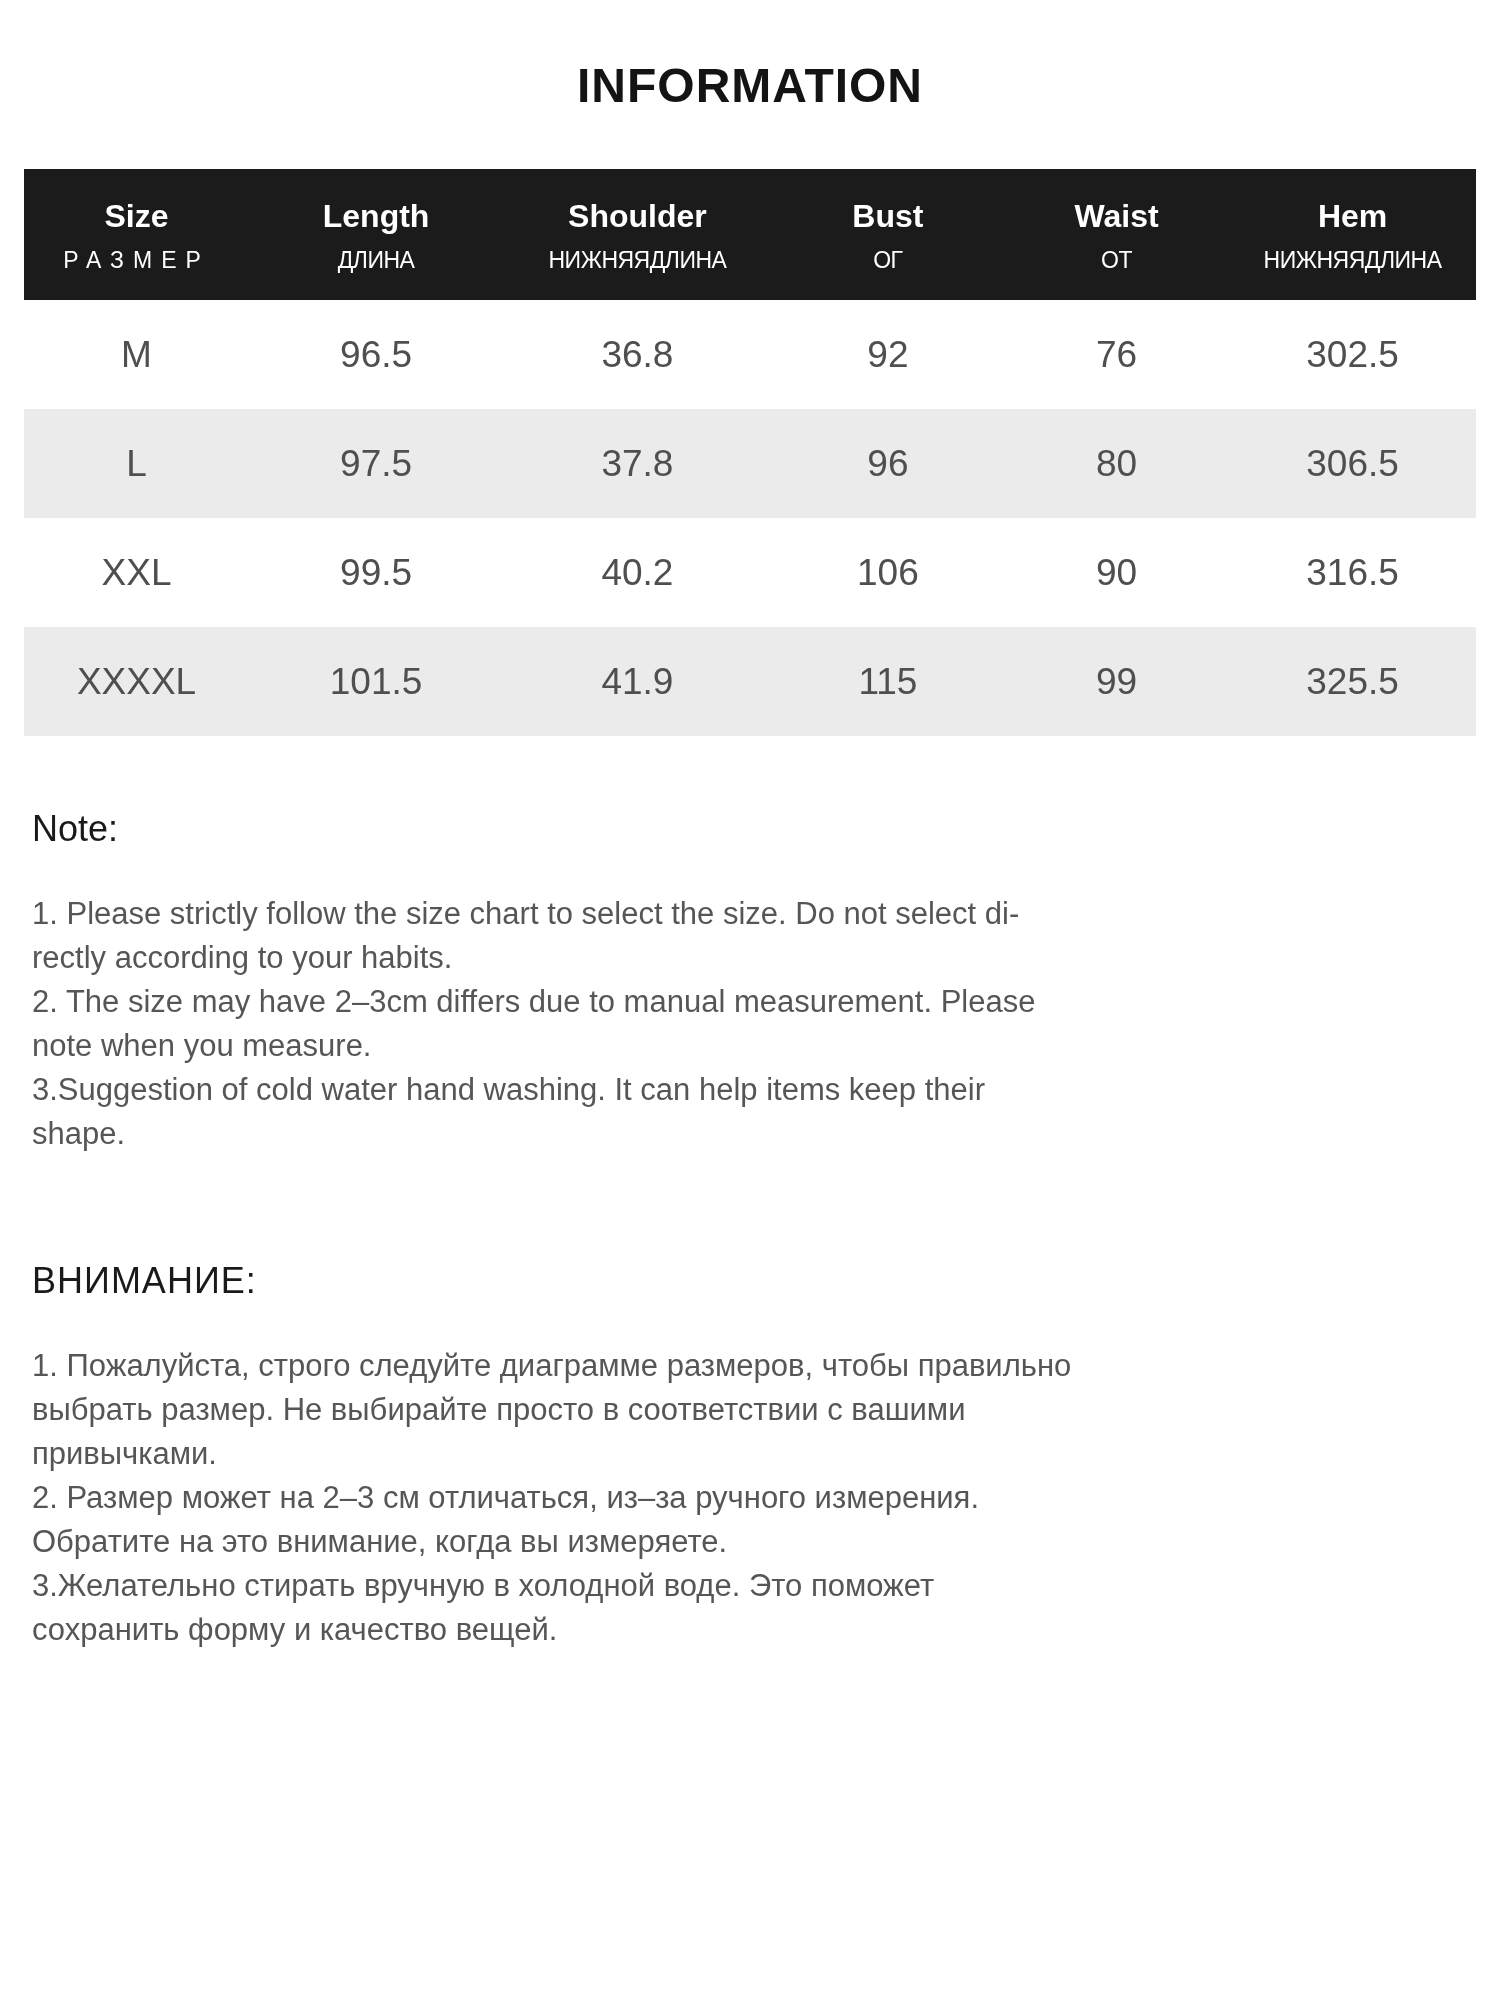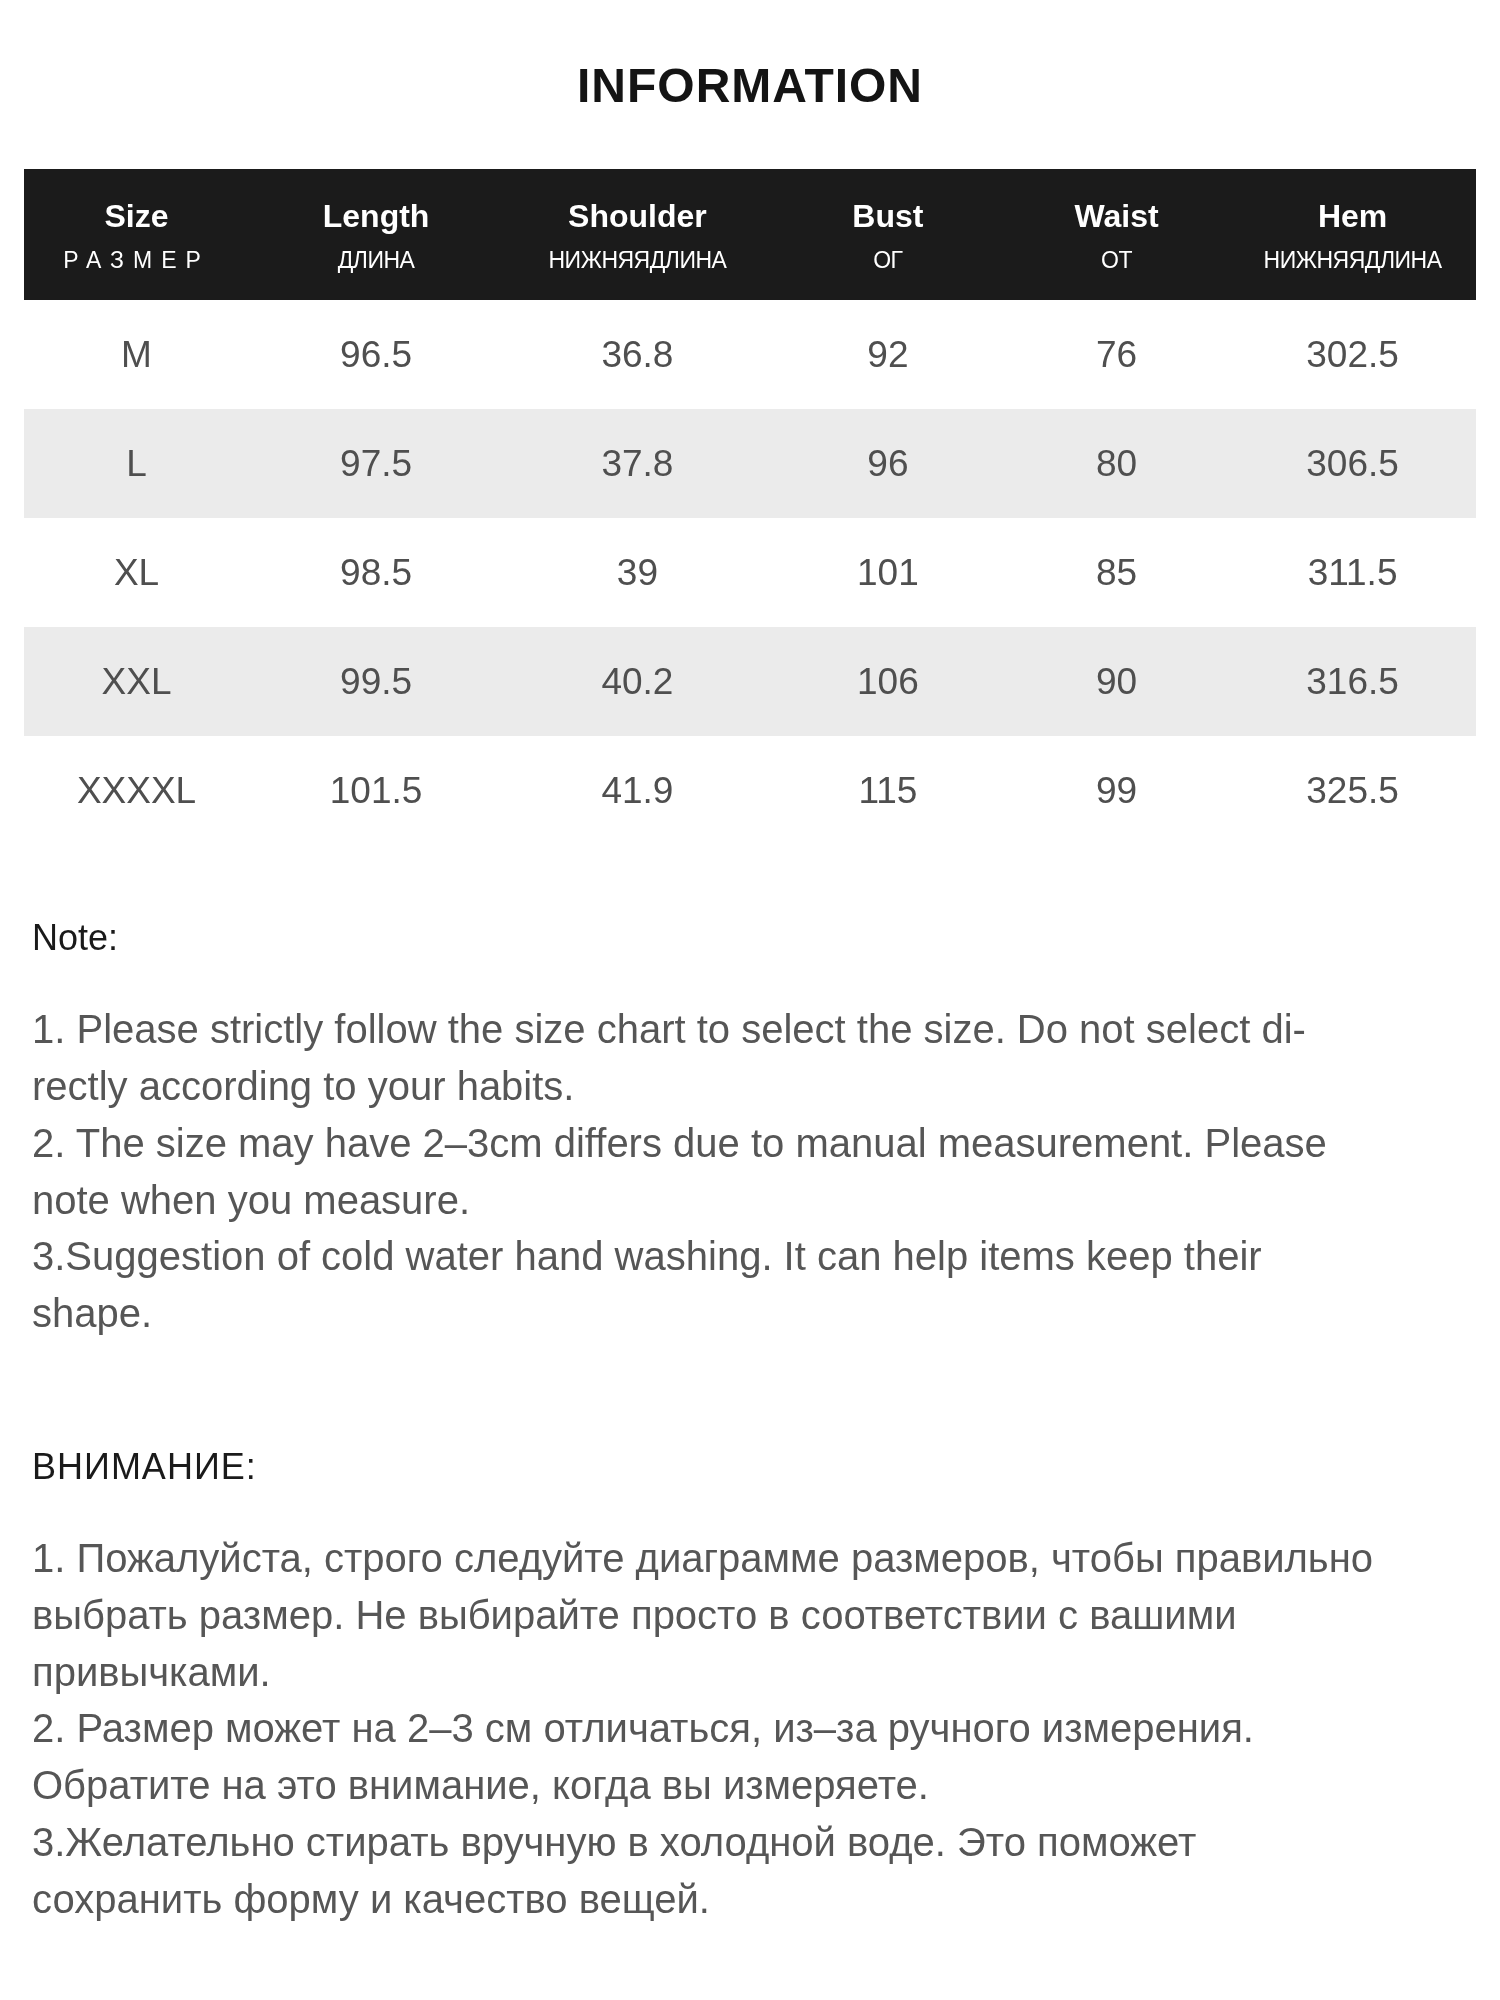--- a/index.html
+++ b/index.html
@@ -76,21 +76,21 @@
     font-size:36px;
     font-weight:normal;
     color:var(--heading-fg);
     margin:72px 0 42px 0;
   }
   .note-heading.ru{
     margin-top:104px;
     letter-spacing:1px;
   }
   .note-text{
-    font-size:40px;
+    font-size:31px;
     color:#565656;
     line-height:1.42;
     white-space:pre-line;
   }
 </style>
 </head>
 <body>
 
 <div class="page">
 
@@ -144,28 +144,20 @@
       </tr>
       <tr>
         <td>L</td>
         <td>97.5</td>
         <td>37.8</td>
         <td>96</td>
         <td>80</td>
         <td>306.5</td>
       </tr>
       <tr>
-        <td>XL</td>
-        <td>98.5</td>
-        <td>39</td>
-        <td>101</td>
-        <td>85</td>
-        <td>311.5</td>
-      </tr>
-      <tr>
         <td>XXL</td>
         <td>99.5</td>
         <td>40.2</td>
         <td>106</td>
         <td>90</td>
         <td>316.5</td>
       </tr>
       <tr>
         <td>XXXXL</td>
         <td>101.5</td>

